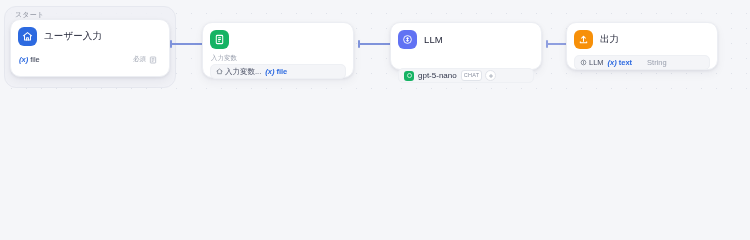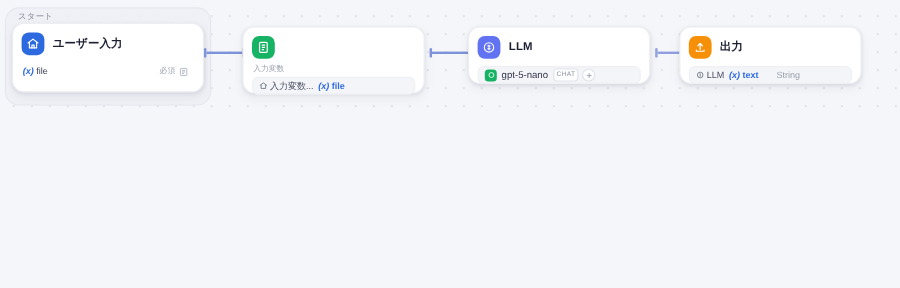--- a/index.html
+++ b/index.html
@@ -79,21 +79,21 @@
     color: #ffffff;
   }
   .icon-blue   { background: #2d6ae0; }
   .icon-green  { background: #16b364; }
   .icon-indigo { background: #6172f3; }
   .icon-orange { background: #f79009; }
   .node-icon svg { display: block; }
 
   .node-title {
     font-size: 9.5px;
-    font-weight: 700;
+    font-weight: 400;
     color: #1d2033;
     letter-spacing: .1px;
     white-space: nowrap;
     text-align: right;
   }
 
   
   .sub-label {
     font-size: 6.5px;
     color: #9aa0ae;
@@ -287,21 +287,21 @@
   <div class="node n3">
     <div class="node-head">
       <span class="node-icon icon-indigo">
         <svg width="11" height="11" viewBox="0 0 24 24" fill="none" stroke="#ffffff" stroke-width="2">
           <circle cx="12" cy="12" r="8.5"></circle>
           <path d="M12 7v10M9 9.5h6M9 14.5h6"></path>
         </svg>
       </span>
       <span class="node-title">LLM</span>
     </div>
-    <div class="row row-fill" style="margin-top:6px;">
+    <div class="row row-fill" style="margin-top:19px;">
       <span class="model-dot">
         <svg width="7" height="7" viewBox="0 0 24 24" fill="none" stroke="#ffffff" stroke-width="2.4">
           <circle cx="12" cy="12" r="7"></circle>
         </svg>
       </span>
       <span class="model-name">gpt-5-nano</span>
       <span class="badge-chat">CHAT</span>
       <span class="badge-circle">
         <svg width="6" height="6" viewBox="0 0 24 24" fill="none" stroke="currentColor" stroke-width="3">
           <path d="M12 4v16M4 12h16"></path>

